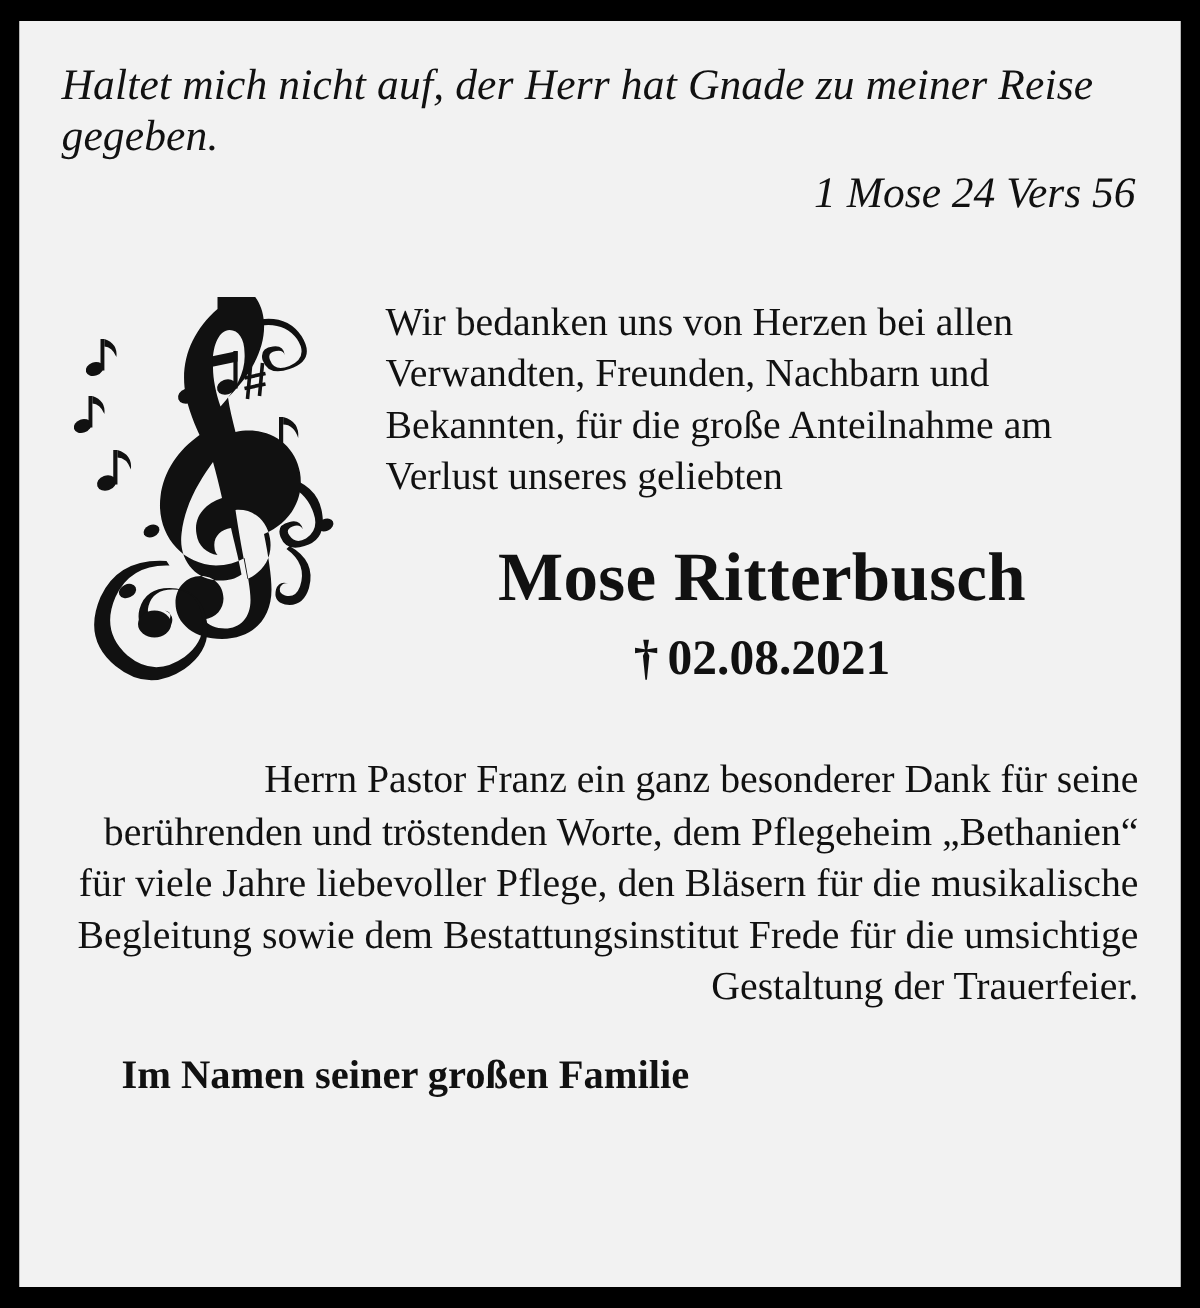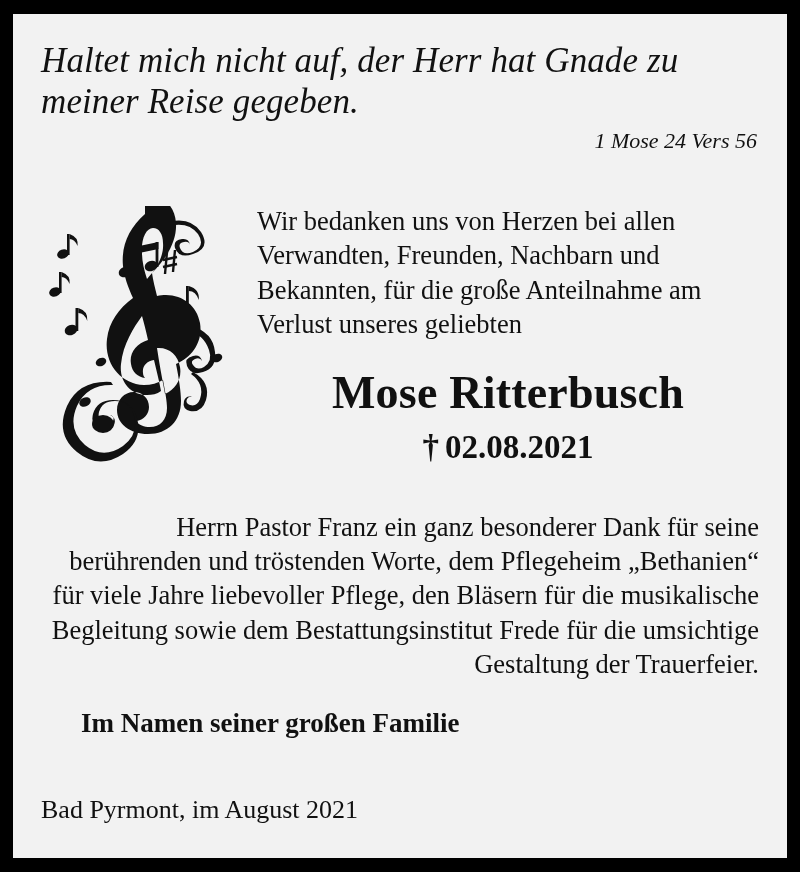--- a/index.html
+++ b/index.html
@@ -32,28 +32,28 @@
     height: 100%;
     background: #f2f2f2;
     padding: 26px 28px 20px 28px;
     display: flex;
     flex-direction: column;
   }
 
   
   .verse {
     font-style: italic;
-    font-size: 35px;
+    font-size: 29px;
     line-height: 1.18;
     text-align: left;
     letter-spacing: 0.1px;
   }
   .verse-ref {
     font-style: italic;
-    font-size: 22px;
+    font-size: 29px;
     text-align: right;
     margin-top: 5px;
     padding-right: 2px;
   }
 
   
   .middle {
     display: flex;
     align-items: flex-end;
     margin-top: 46px;
@@ -233,16 +233,15 @@
           <span class="cross">†</span><span>02.08.2021</span>
         </div>
       </div>
 
     </div>
 
     <div class="body-text">Herrn Pastor Franz ein ganz besonderer Dank für seine berührenden und  tröstenden Worte, dem Pflegeheim „Bethanien“ für viele Jahre liebevoller Pflege, den Bläsern für die musikalische Begleitung sowie dem Bestattungsinstitut  Frede für die umsichtige Gestaltung der Trauerfeier.</div>
 
     <div class="family">Im Namen seiner großen Familie</div>
 
-    <div class="place">Bad Pyrmont, im August 2021</div>
 
   </div>
 </div>
 
 </body></html>

